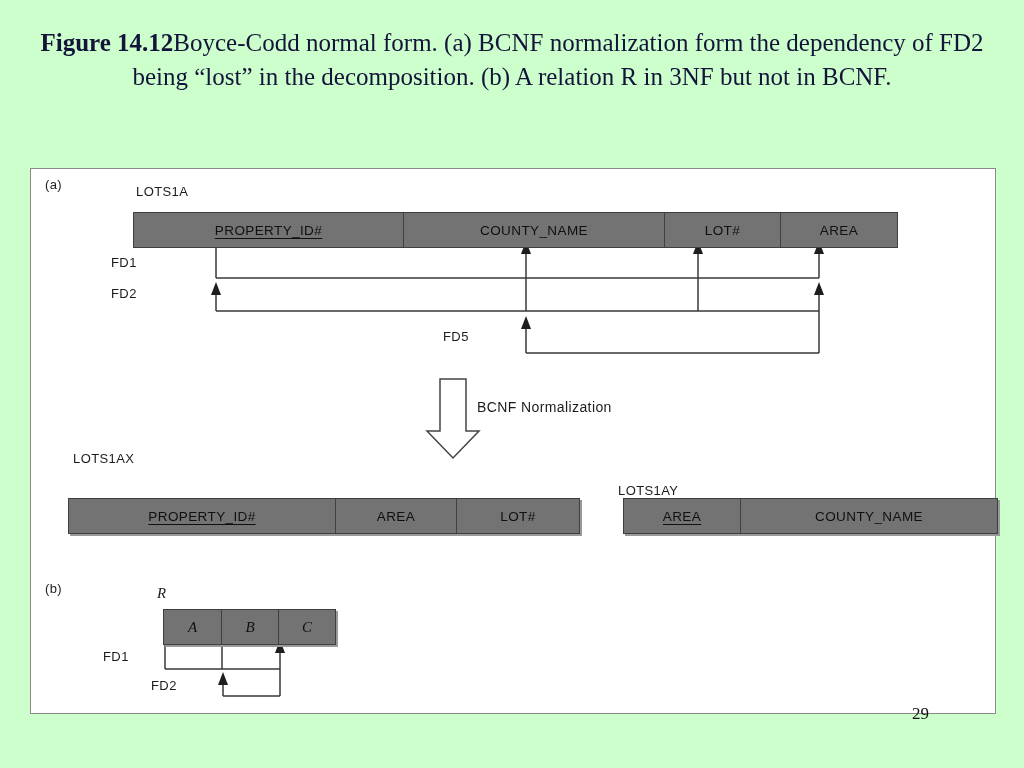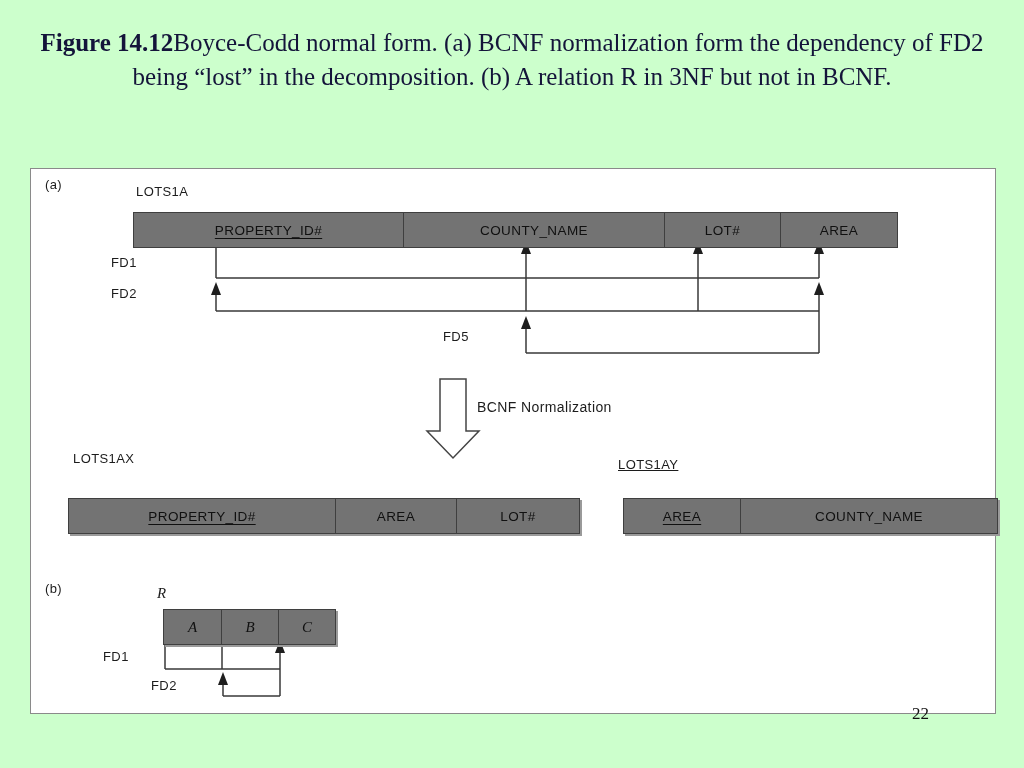--- a/index.html
+++ b/index.html
@@ -135,33 +135,33 @@
 
   <div class="lbl" style="left:446px; top:222px; font-size:14px;margin-top:8px;">BCNF Normalization</div>
 
   <div class="lbl" style="left:42px; top:282px;">LOTS1AX</div>
   <div class="rel-table shadow" style="left:10px; top:329px; width:512px;">
     <div class="cell key" style="width:267px;">PROPERTY_ID#</div>
     <div class="cell" style="width:121px;">AREA</div>
     <div class="cell" style="width:124px;">LOT#</div>
   </div>
 
-  <div class="lbl" style="left:587px; top:288px;text-decoration:underline;">LOTS1AY</div>
+  <div class="lbl" style="left:587px; top:314px;">LOTS1AY</div>
   <div class="rel-table shadow" style="left:565px; top:329px; width:375px;">
     <div class="cell key" style="width:117px;">AREA</div>
     <div class="cell" style="width:258px;">COUNTY_NAME</div>
   </div>
 
   <div class="lbl" style="left:14px; top:412px;">(b)</div>
   <div class="lbl serif-italic" style="left:126px; top:416px;">R</div>
 
   <div class="rel-table shadow italic-cells" style="left:105px; top:440px; width:173px;">
     <div class="cell" style="width:58px;">A</div>
     <div class="cell" style="width:57px;">B</div>
     <div class="cell" style="width:58px;">C</div>
   </div>
 
   <div class="lbl" style="left:72px; top:480px;">FD1</div>
   <div class="lbl" style="left:120px; top:509px;">FD2</div>
 
 </div>
 
-<div class="page-number">22</div>
+<div class="page-number">29</div>
 
 </body></html>

